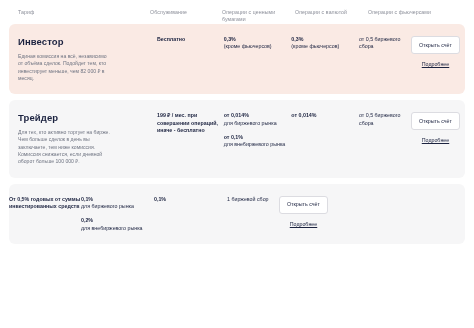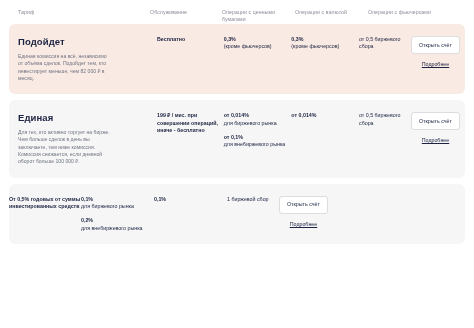--- a/index.html
+++ b/index.html
@@ -121,21 +121,21 @@
   <div class="thead">
     <div class="th c1">Тариф</div>
     <div class="th c2">Обслуживание</div>
     <div class="th c3">Операции с ценными бумагами</div>
     <div class="th c4">Операции с валютой</div>
     <div class="th c5">Операции с фьючерсами</div>
   </div>
 
   <div class="row pink">
     <div class="c1">
-      <div class="plan-name">Подойдет</div>
+      <div class="plan-name">Инвестор</div>
       <p class="plan-desc">Единая комиссия на всё, независимо от объёма сделок. Подойдет тем, кто инвестирует меньше, чем 82 000 ₽ в месяц.</p>
     </div>
     <div class="c2">
       <p class="cell-text bold">Бесплатно</p>
     </div>
     <div class="c3">
       <div class="cell-block">
         <p class="cell-text bold">0,3%</p>
         <p class="cell-text">(кроме фьючерсов)</p>
       </div>
@@ -152,21 +152,21 @@
         <div class="actions">
           <button class="btn-open">Открыть счёт</button>
           <span class="link-more">Подробнее</span>
         </div>
       </div>
     </div>
   </div>
 
   <div class="row grey">
     <div class="c1">
-      <div class="plan-name">Единая</div>
+      <div class="plan-name">Трейдер</div>
       <p class="plan-desc">Для тех, кто активно торгует на бирже. Чем больше сделок в день вы заключаете, тем ниже комиссия. Комиссия снижается, если дневной оборот больше 100 000 ₽.</p>
     </div>
     <div class="c2">
       <p class="cell-text bold">199 ₽ / мес. при совершении операций, иначе - бесплатно</p>
     </div>
     <div class="c3">
       <div class="cell-block">
         <p class="cell-text bold">от 0,014%</p>
         <p class="cell-text">для биржевого рынка</p>
       </div>

